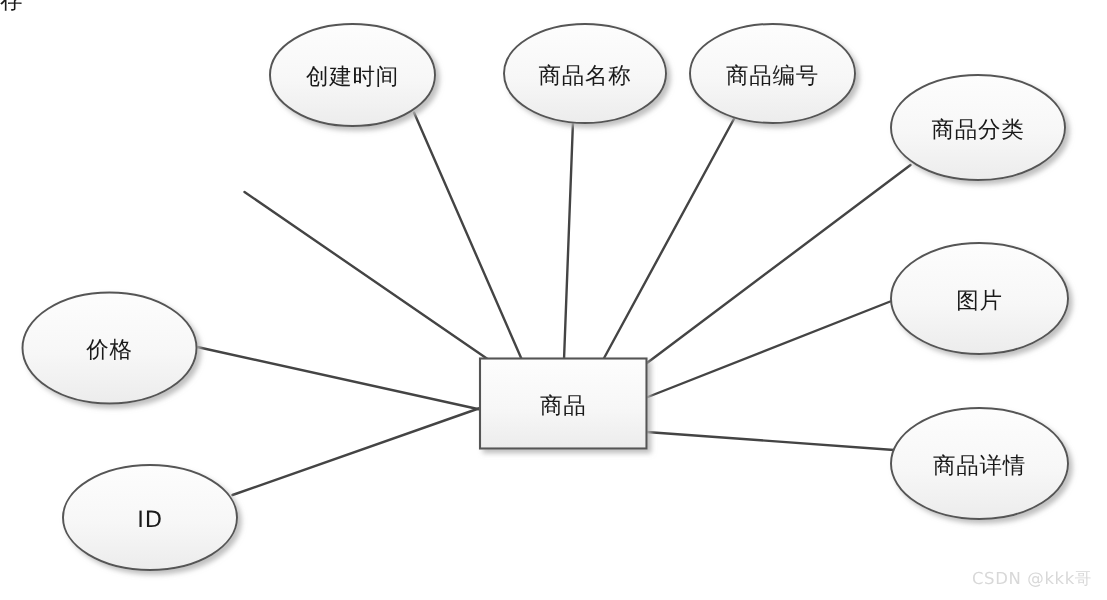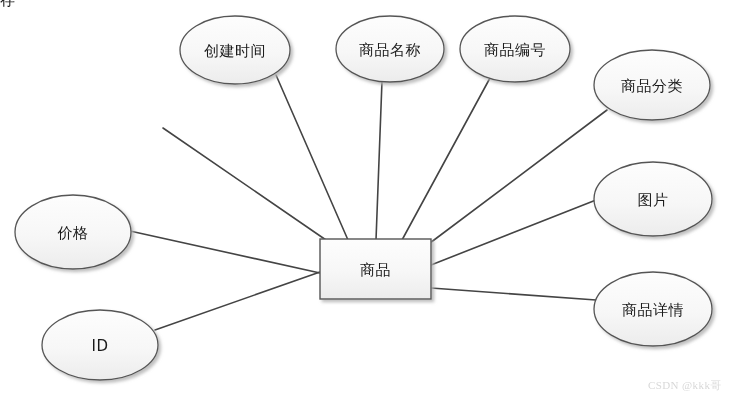--- a/index.html
+++ b/index.html
@@ -133,15 +133,15 @@
       </g>
 
       <g>
         <ellipse fill="url(#nodeGrad)" stroke="#555555" stroke-width="1.3" filter="url(#softShadow)"></ellipse>
         <text class="node-label">库存</text>
       </g>
 
     </g>
   </svg>
 
-  <div class="watermark-text" style="left: 648px; top: 378px; font-family: Liberation Serif, serif;">CSDN @kkk哥</div>
+  <div class="watermark-text" style="left: 648px; top: 378px;">CSDN @kkk哥</div>
 
 </div>
 
 </body></html>

